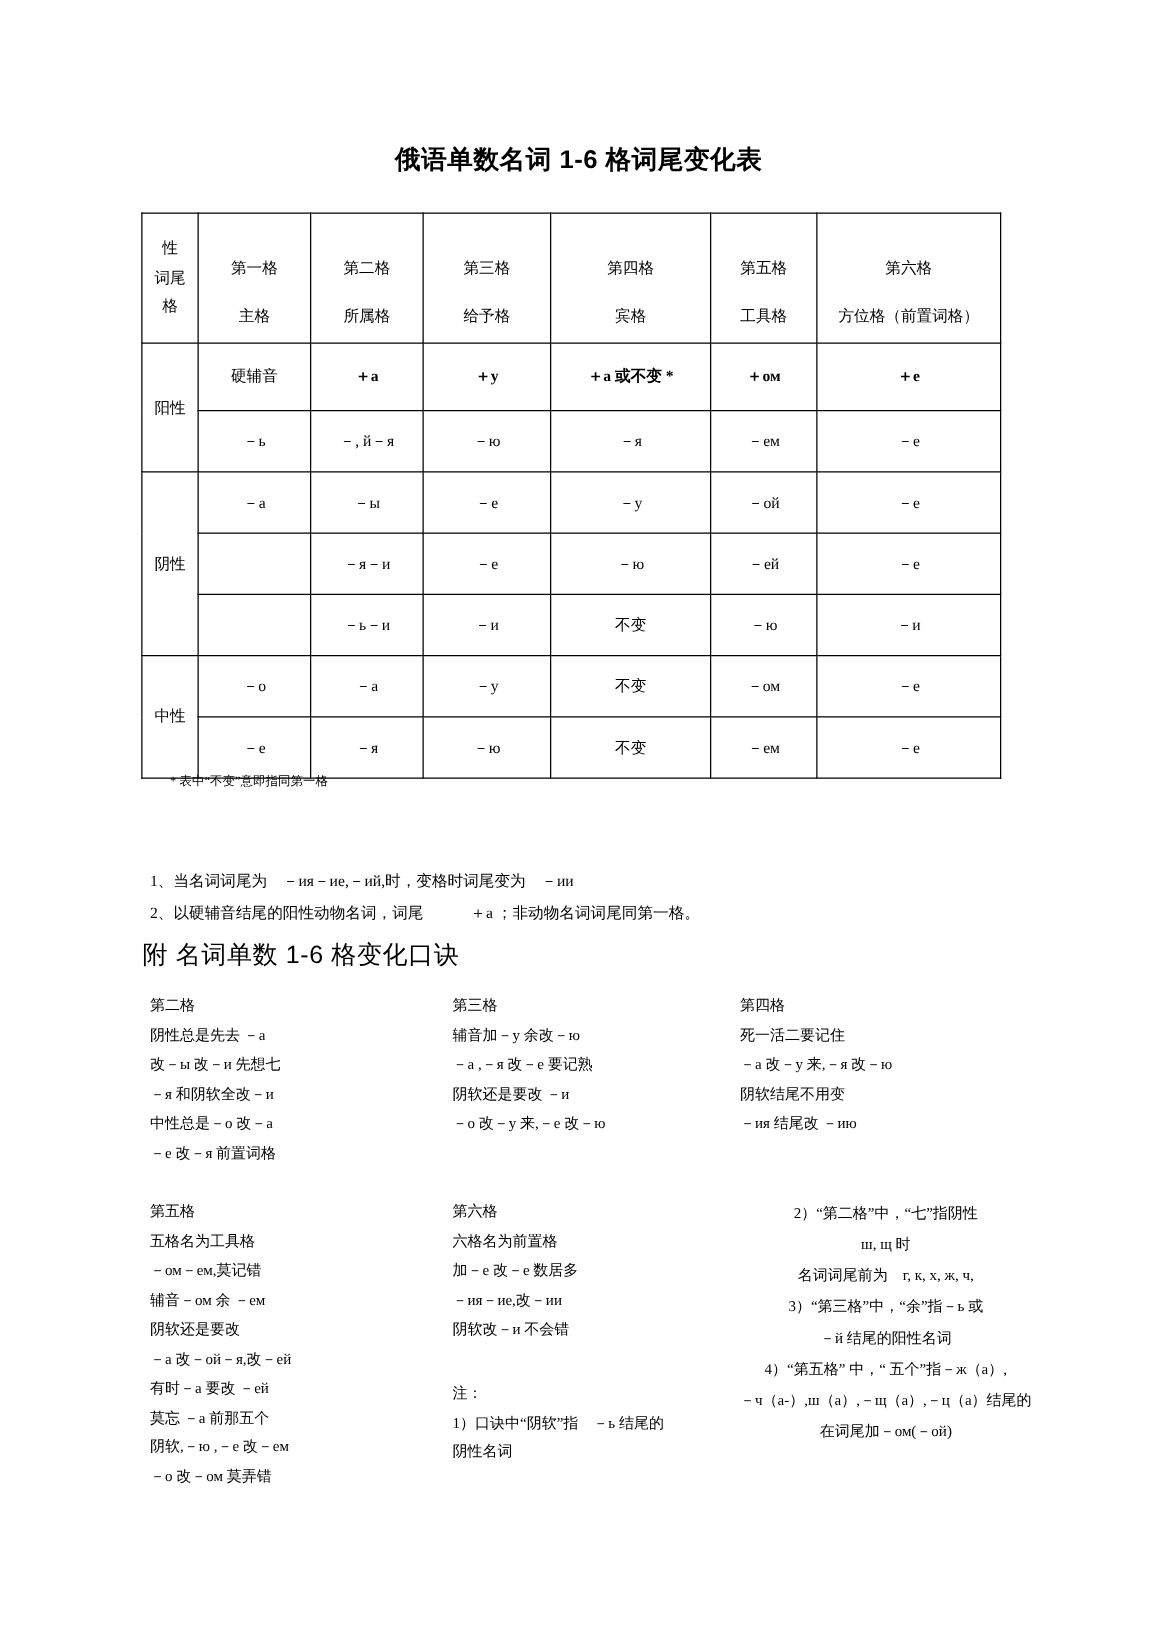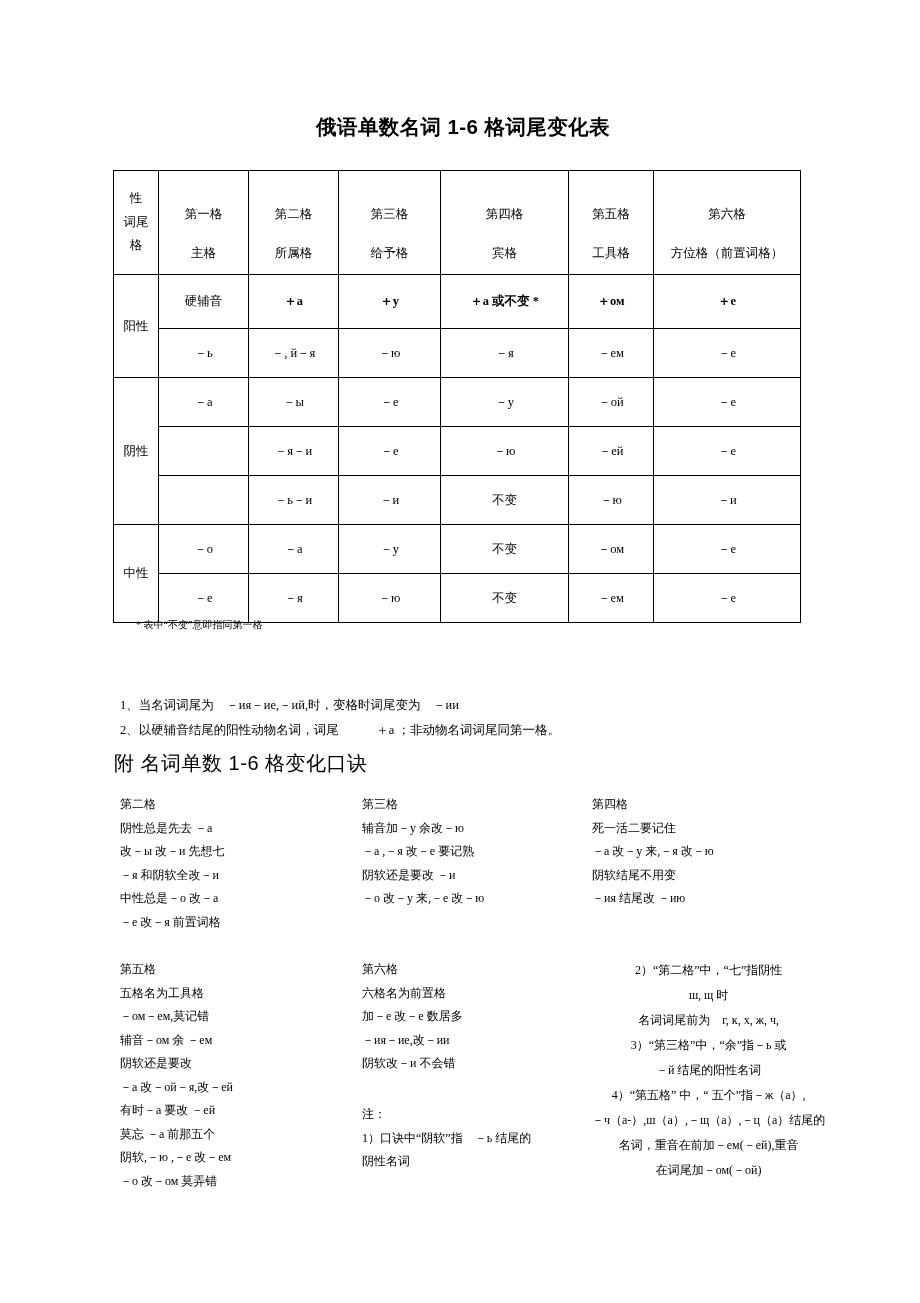--- a/index.html
+++ b/index.html
@@ -336,17 +336,16 @@
   </div>
 
   <div class="note-block notes-right">
     <span class="ln">2）“第二格”中，“七”指阴性</span>
     <span class="ln">ш, щ 时</span>
     <span class="ln">名词词尾前为　г, к, х, ж, ч,</span>
     <span class="ln">3）“第三格”中，“余”指－ь 或</span>
     <span class="ln">－й 结尾的阳性名词</span>
     <span class="ln">4）“第五格” 中，“ 五个”指－ж（а）,</span>
     <span class="ln">－ч（а-）,ш（а）,－щ（а）,－ц（а）结尾的</span>
-    <span class="ln">名词，重音在前加－ем(－ей),重音</span>
     <span class="ln">在词尾加－ом(－ой)</span>
   </div>
 
 </div>
 
 </body></html>

